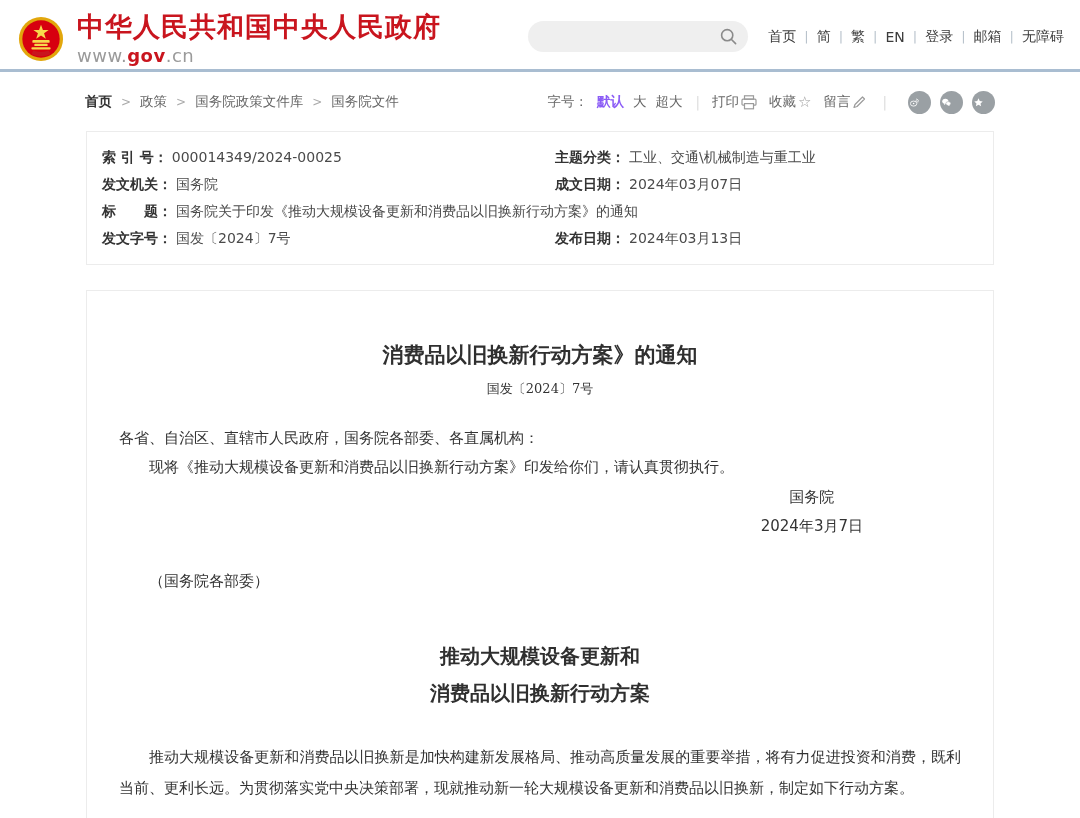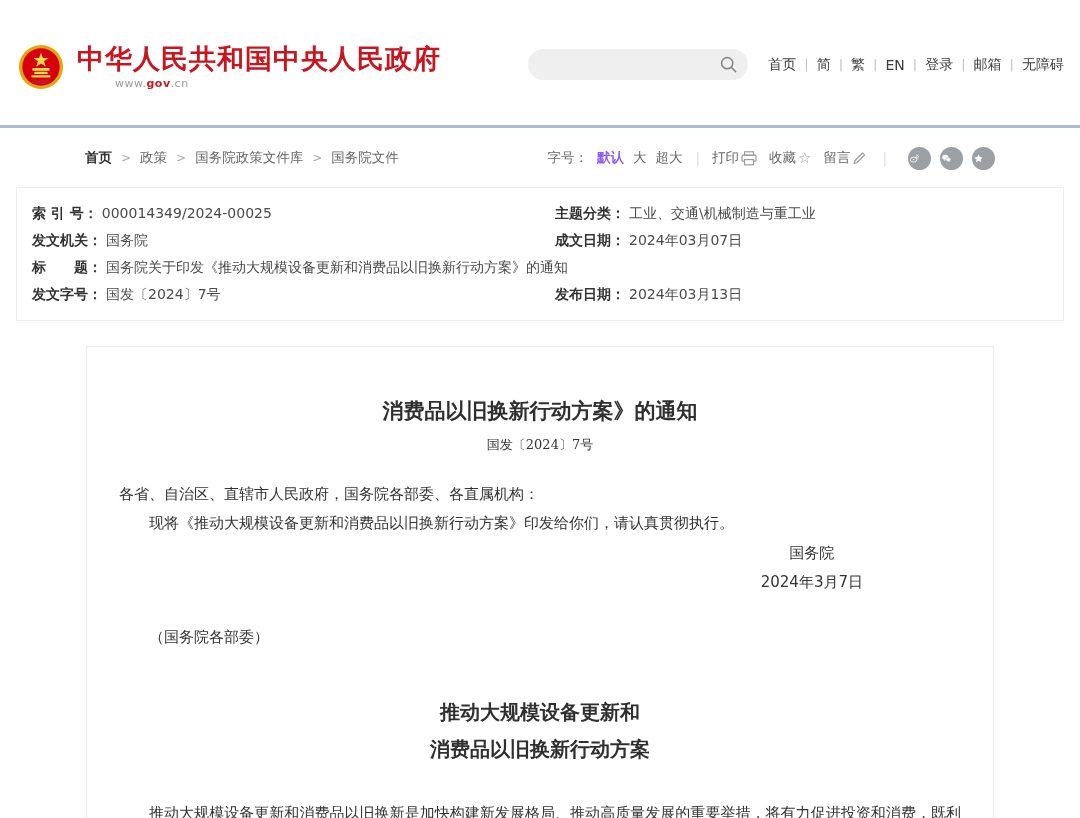--- a/index.html
+++ b/index.html
@@ -1,25 +1,25 @@
 <!DOCTYPE html>
 <html><head>
 <meta charset="utf-8">
 <style>
   * { box-sizing: border-box; margin: 0; padding: 0; }
   html,body { width:1080px; height:818px; background:#fff; overflow:hidden;
     font-family:"DejaVu Sans","Liberation Sans",sans-serif; color:#333; }
 
   
-  .header { height:128px; display:flex; align-items:center; justify-content:space-between;
+  .header { height:72px; display:flex; align-items:center; justify-content:space-between;
     padding:0 16px 0 18px; border-bottom:3px solid #a9bdd1; background:#fff; }
   .brand { display:flex; align-items:center; gap:13px; margin-top:8px; }
   .emblem { width:46px; height:46px; flex:0 0 auto; }
   .site-title { font-size:27px; font-weight:bold; color:#c9151e; letter-spacing:1px; line-height:30px; }
-  .site-url { font-size:11px; color:#9a9a9a; margin-top:3px; letter-spacing:.5px;margin-left:38px; }
+  .site-url { font-size:18px; color:#9a9a9a; margin-top:3px; letter-spacing:.5px; }
   .site-url .gov { color:#c9151e; font-weight:bold; }
   .header-right { display:flex; align-items:center; gap:20px; margin-top:4px; }
   .search-pill { position:relative; width:220px; height:31px; background:#efefef; border-radius:16px; }
   .search-pill input { position:absolute; left:14px; top:0; width:170px; height:31px; border:0;
     background:transparent; outline:none; font-size:14px; color:#333; }
   .search-pill .mag { position:absolute; right:11px; top:7px; }
   .top-nav { display:flex; align-items:center; font-size:14px; color:#3c3c3c; white-space:nowrap; }
   .top-nav .lnk { cursor:pointer; }
   .top-nav .sep { color:#b9c3cc; margin:0 8px; font-size:13px; }
 
@@ -32,21 +32,21 @@
   .tools { display:flex; align-items:center; color:#666; }
   .tools .blue { color:#8b5cf6; font-weight:bold; }
   .tools .t { margin-right:9px; }
   .tools .vsep { color:#dcdcdc; margin:0 12px 0 4px; }
   .tools .glyph { color:#9b9b9b; margin:0 12px 0 2px; font-size:15px; }
   .tools svg { margin:0 12px 0 2px; vertical-align:-3px; }
   .circ { width:23px; height:23px; border-radius:50%; background:#9aa0a4; display:inline-flex;
     align-items:center; justify-content:center; margin-left:9px; cursor:pointer; }
 
   
-  .meta-box { width:1048px; margin:15px auto 0; border:1px solid #ececec;
+  .meta-box { width:908px; margin:15px auto 0; border:1px solid #ececec;
     padding:12px 0 12px 0; font-size:14px; }
   .meta-grid { display:grid; grid-template-columns:1fr 1fr; }
   .meta-cell { padding:0 15px; line-height:27px; white-space:nowrap; overflow:hidden; }
   .meta-cell.full { grid-column:1 / span 2; }
   .meta-cell b { color:#333; margin-right:4px; }
   .meta-cell span { color:#4a4a4a; }
 
   
   .doc-box { width:908px; margin:25px auto 0; border:1px solid #ececec; border-bottom:0;
     padding:46px 32px 60px 32px; min-height:560px; }

